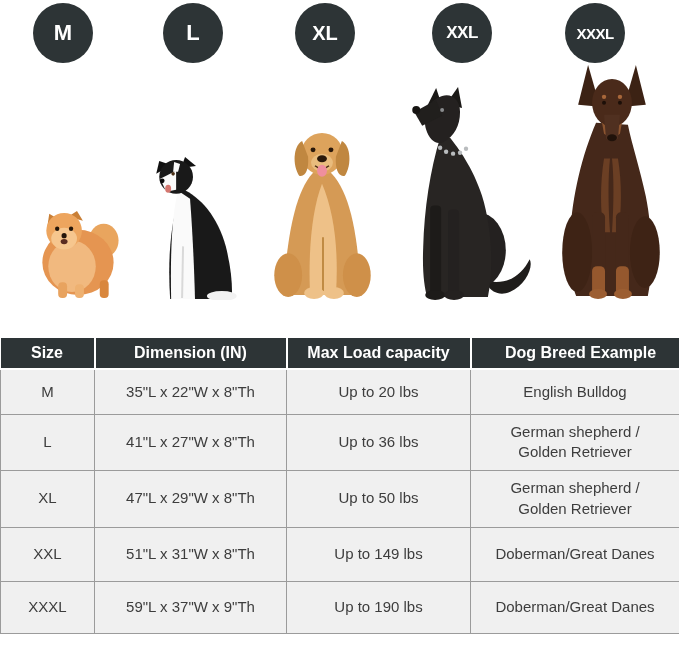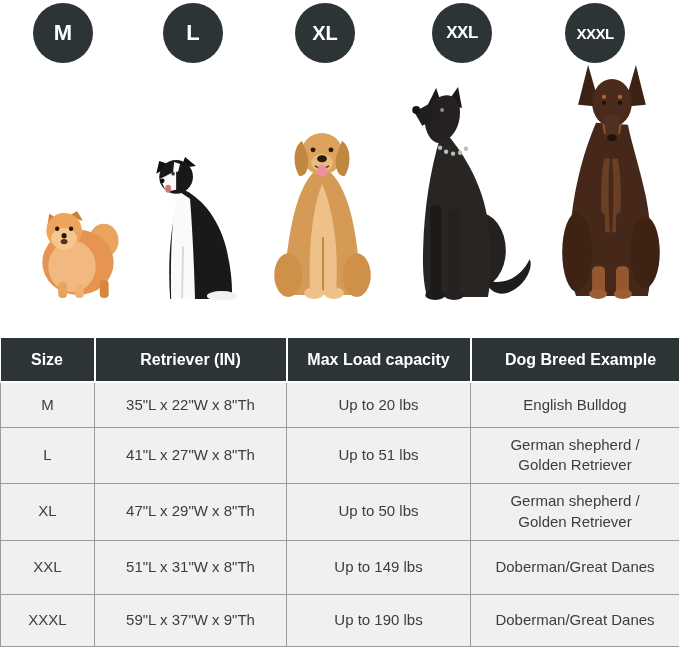--- a/index.html
+++ b/index.html
@@ -25,21 +25,21 @@
   .dog svg { display:block; width:100%; height:100%; }
 
   
   .table-wrap { position:absolute; left:0; top:338px; width:679px; }
   table.size-table { width:679px; border-collapse:collapse; table-layout:fixed; }
   .size-table col.c1 { width:94px; }
   .size-table col.c2 { width:192px; }
   .size-table col.c3 { width:184px; }
   .size-table col.c4 { width:209px; }
   .size-table th { background:#2d3436; color:#ffffff; font-size:16px; font-weight:bold;
-    height:44px; border-left:2px solid #ffffff; border-right:2px solid #ffffff;
+    height:31px; border-left:2px solid #ffffff; border-right:2px solid #ffffff;
     border-bottom:2px solid #ffffff; text-align:center; }
   .size-table th:first-child { border-left:none; }
   .size-table th:last-child  { border-right:none;padding-left:10px; }
   .size-table td { background:#f0f0f0; color:#3d3d3d; font-size:15px; text-align:center;
     vertical-align:middle; border:1px solid #9b9b9b; white-space:pre-line; line-height:1.35; }
   tr.row-m    { height:45px; }
   tr.row-l    { height:56px; }
   tr.row-xl   { height:57px; }
   tr.row-xxl  { height:54px; }
   tr.row-xxxl { height:52px; }
@@ -180,36 +180,36 @@
     <table class="size-table">
       <colgroup>
           <col class="c1">
           <col class="c2">
           <col class="c3">
           <col class="c4">
         </colgroup>
       <thead>
         <tr>
           <th>Size</th>
-          <th>Retriever (IN)</th>
+          <th>Dimension (IN)</th>
           <th>Max Load capacity</th>
           <th>Dog Breed Example</th>
         </tr>
       </thead>
       <tbody>
         <tr class="row-m">
           <td>M</td>
           <td>35"L x 22"W x 8"Th</td>
           <td>Up to 20 lbs</td>
           <td>English Bulldog</td>
         </tr>
         <tr class="row-l">
           <td>L</td>
           <td>41"L x 27"W x 8"Th</td>
-          <td>Up to 51 lbs</td>
+          <td>Up to 36 lbs</td>
           <td>German shepherd /
 Golden Retriever</td>
         </tr>
         <tr class="row-xl">
           <td>XL</td>
           <td>47"L x 29"W x 8"Th</td>
           <td>Up to 50 lbs</td>
           <td>German shepherd /
 Golden Retriever</td>
         </tr>

